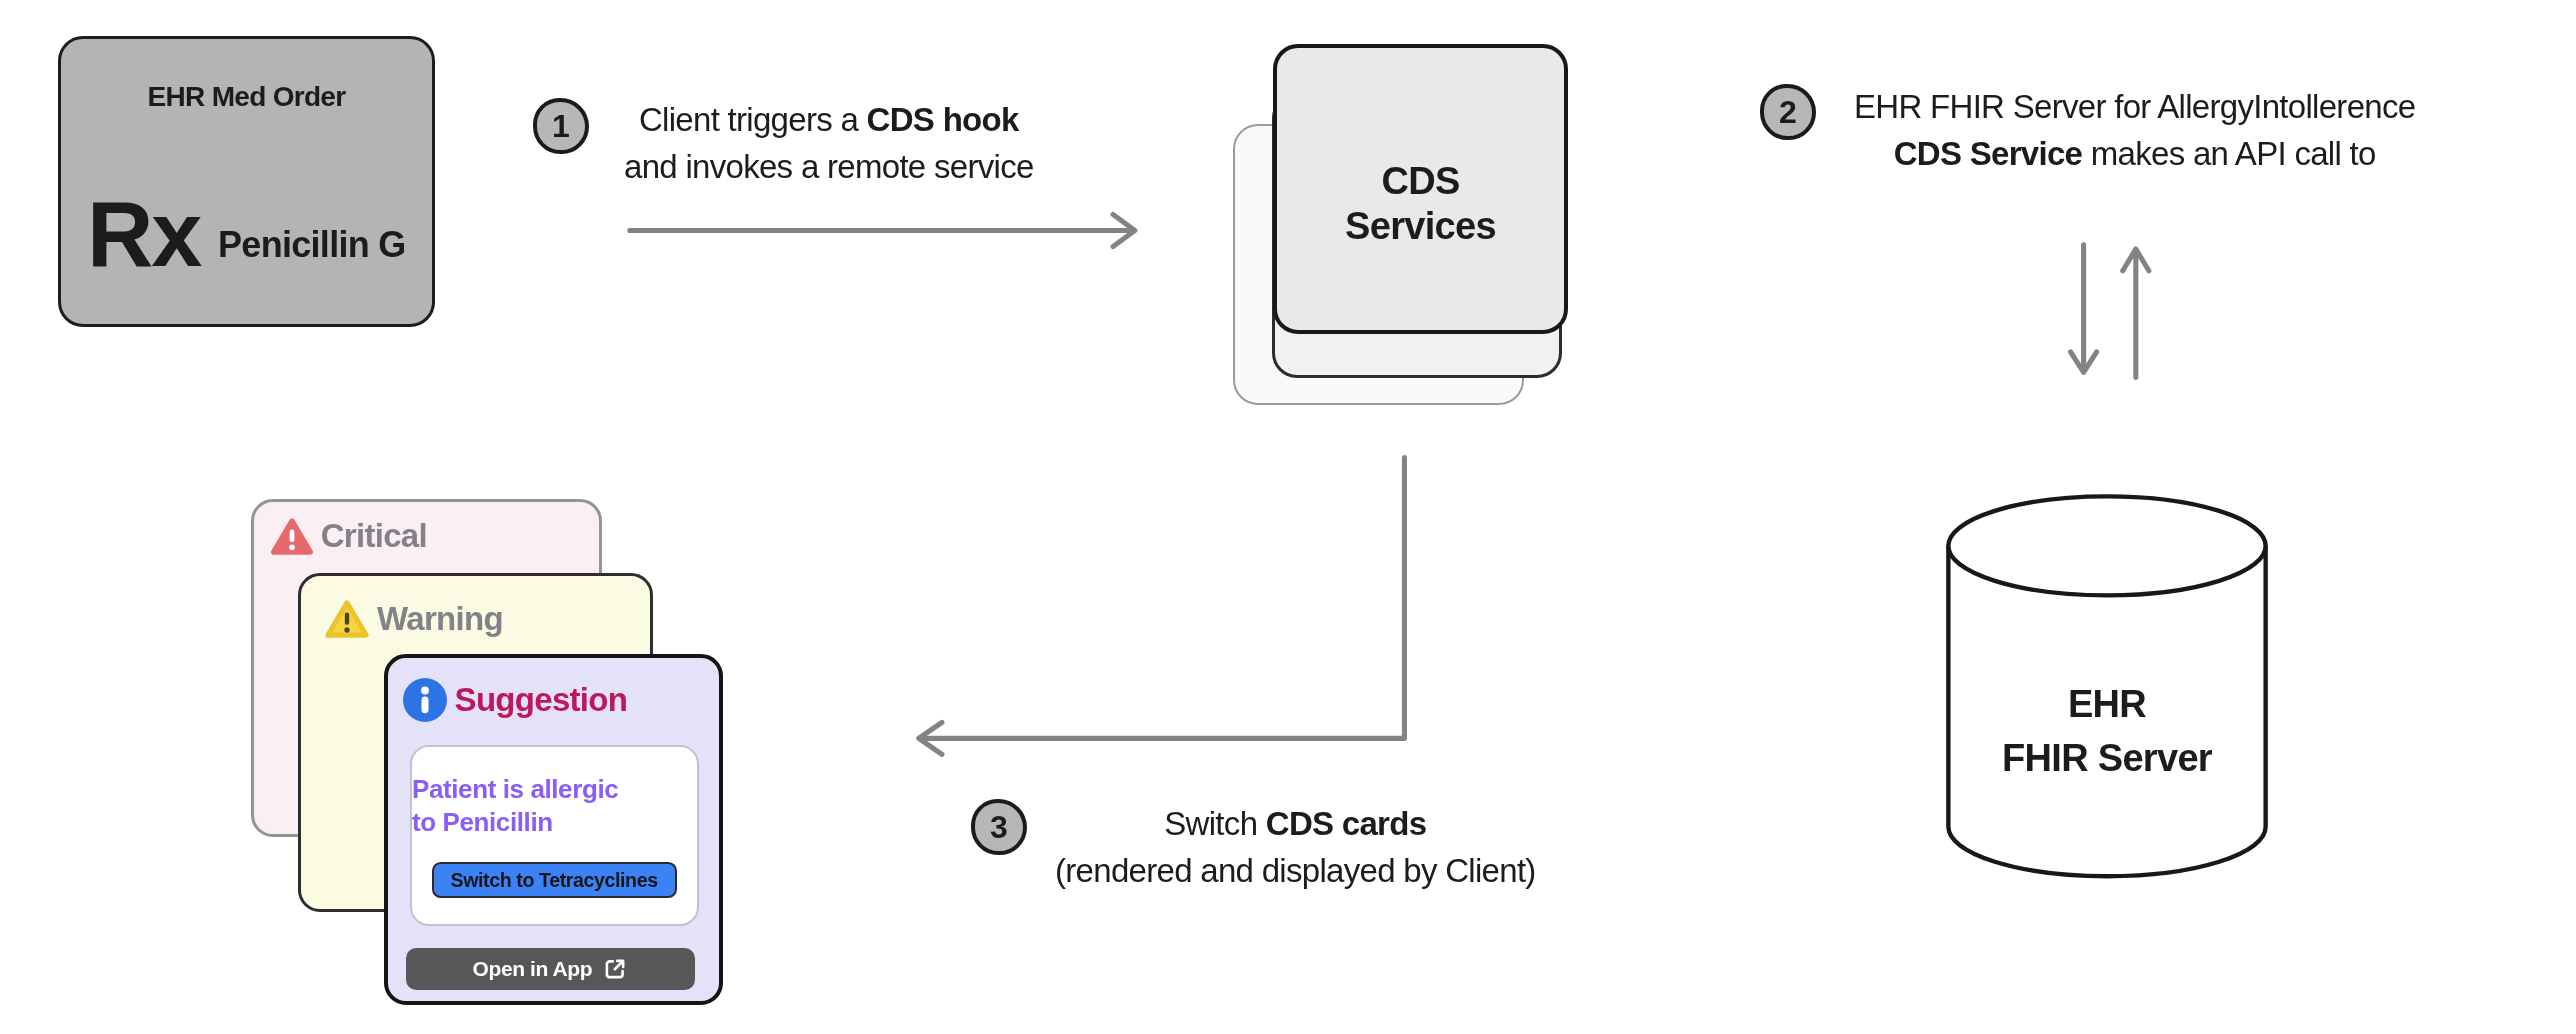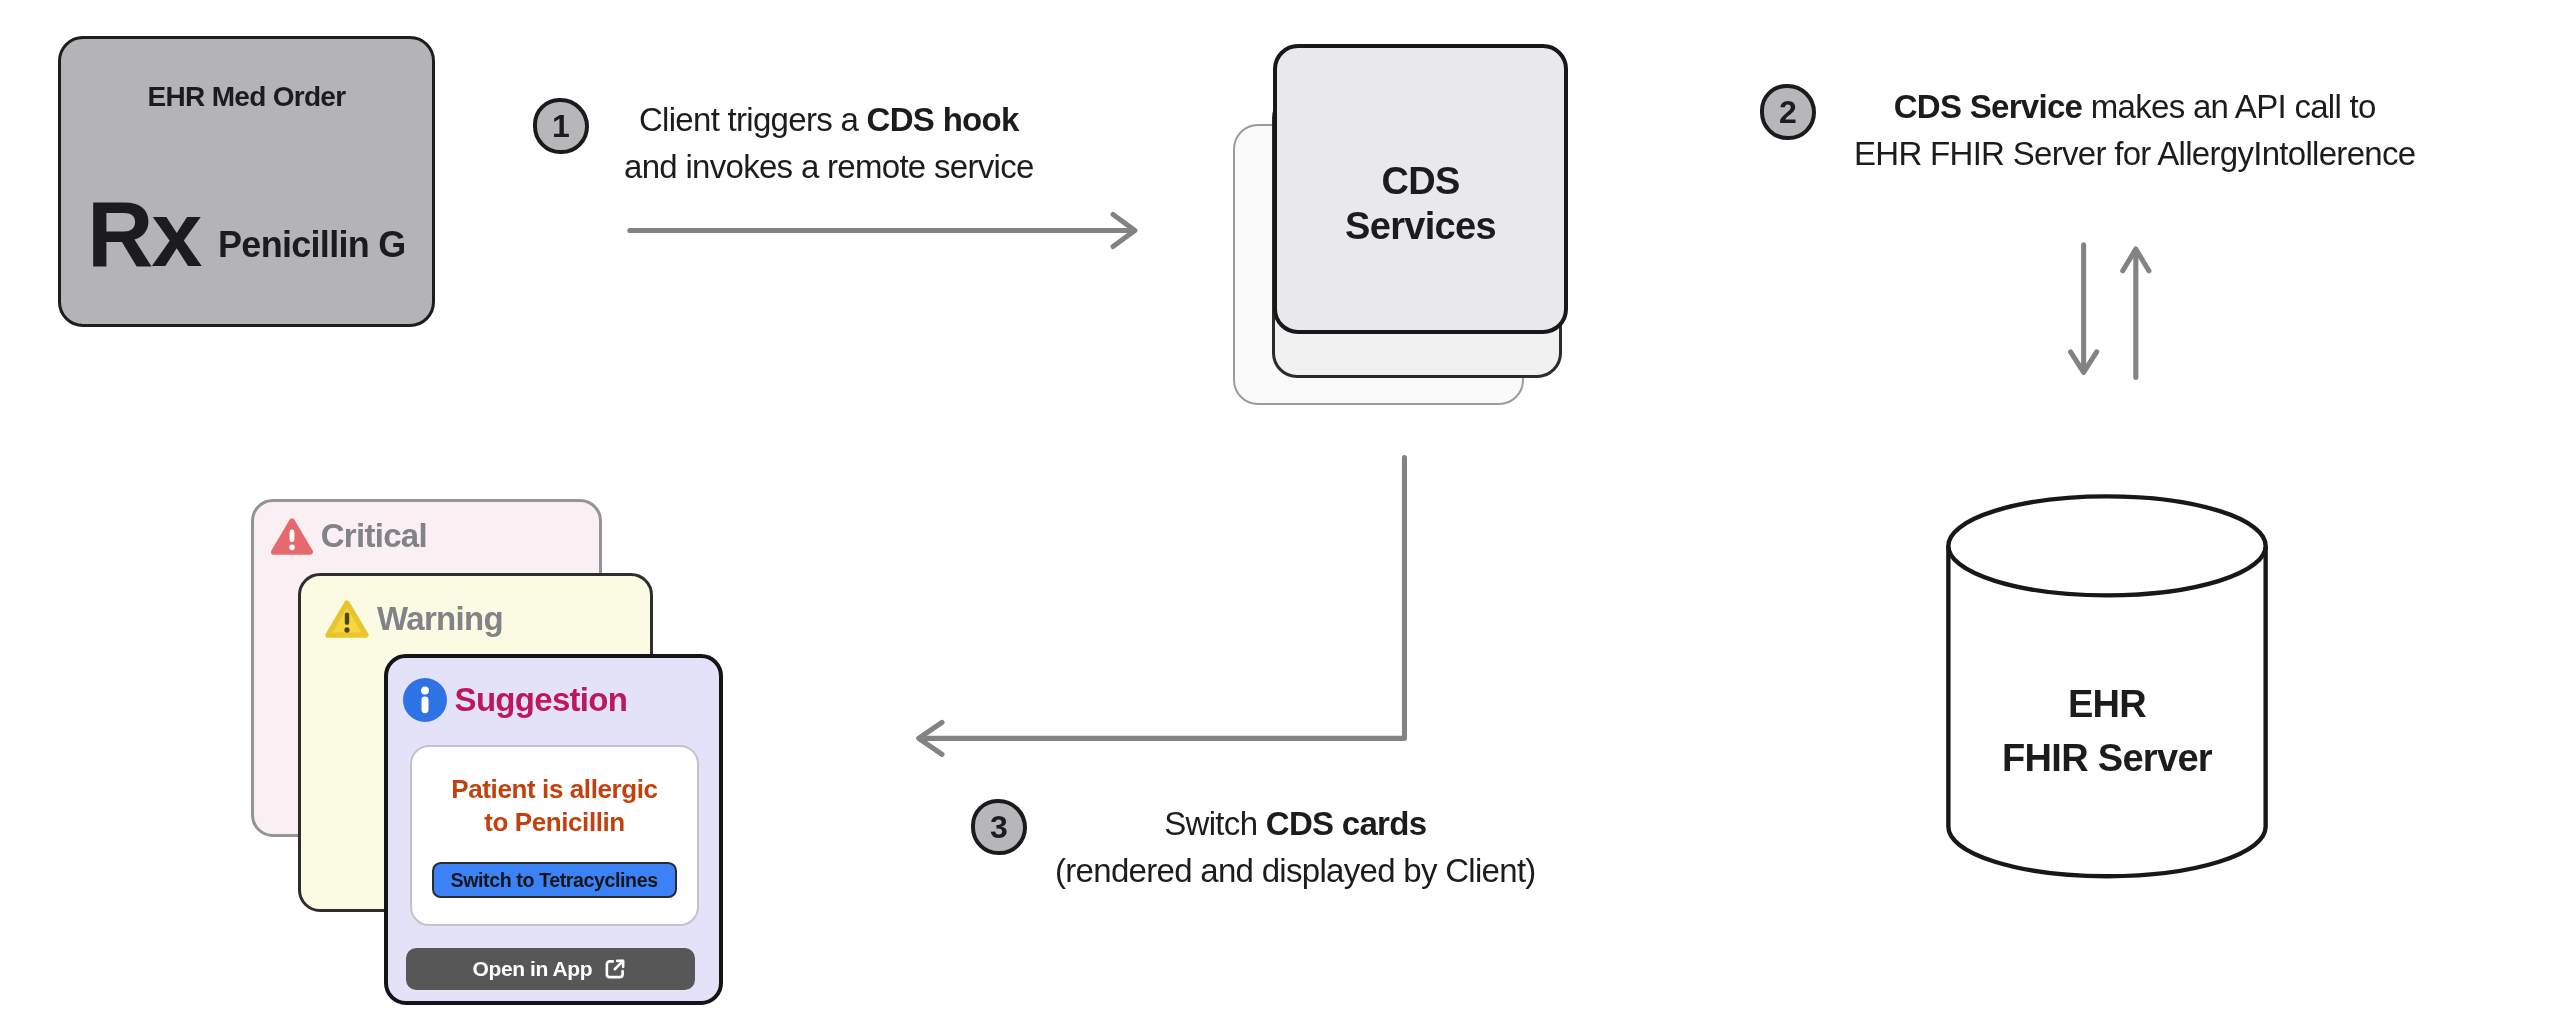--- a/index.html
+++ b/index.html
@@ -43,22 +43,22 @@
   .card-critical{left:251px;top:499px;width:351px;height:338px;background:#faf0f3;border:3.6px solid #94939a;z-index:1;}
   .card-warning{left:298px;top:573px;width:355px;height:339px;background:#fbfbe3;border:3.6px solid #2e2e30;z-index:2;}
   .card-suggestion{left:384px;top:654px;width:339px;height:351px;background:#e4e2f9;border:4.4px solid #141416;z-index:3;}
   .cardhead{position:absolute;display:flex;align-items:center;gap:8px;}
   .cardhead .title{font-size:33px;font-weight:700;letter-spacing:-0.7px;}
   .t-gray{color:#828289;}
   .t-dark{color:#be185d;}
 
   .whitebox{position:absolute;left:22px;top:87px;width:289px;height:181px;background:#ffffff;
     border:2.2px solid #c3c2cb;border-radius:19px;box-sizing:border-box;}
-  .msg{position:absolute;left:0;top:26px;width:100%;text-align:center;
-    font-size:26px;font-weight:700;line-height:33px;letter-spacing:-0.4px;color:#c2410c;}
+  .msg{position:absolute;left:0;top:26px;width:100%;text-align:left;
+    font-size:26px;font-weight:700;line-height:33px;letter-spacing:-0.4px;color:#8b5cf6;}
   .switch-btn{position:absolute;left:19.6px;top:115px;width:245px;height:36px;background:#3b82f6;
     border:2.9px solid #2b2b2d;border-radius:8.7px;box-sizing:border-box;display:flex;align-items:center;
     justify-content:center;font-size:19.6px;font-weight:700;letter-spacing:-0.4px;color:#161618;cursor:pointer;padding:14px;}
   .open-btn{position:absolute;left:18px;top:290px;width:289px;height:42px;background:#575757;border:none;
     border-radius:10.2px;display:flex;align-items:center;justify-content:center;gap:10.2px;
     font-size:21px;font-weight:700;color:#ffffff;font-family:inherit;letter-spacing:-0.4px;cursor:pointer;padding:0;}
 
   svg.arrow{overflow:visible;}
 </style>
 </head>
@@ -94,22 +94,22 @@
         <div>CDS</div>
         <div>Services</div>
       </div>
     </div>
   </div>
 
   <div class="badge abs" style="left:1760px;top:84px;">
     <span>2</span>
   </div>
   <div class="steptext abs" style="left:1854px;top:83px;">
+    <div>EHR FHIR Server for AllergyIntollerence</div>
     <div><span></span><span class="b">CDS Service</span><span> makes an API call to</span></div>
-    <div>EHR FHIR Server for AllergyIntollerence</div>
   </div>
 
   <svg class="abs arrow" style="left:2051px;top:240px;" width="116" height="142" viewBox="0 0 160 195">
     <g fill="none" stroke="#838383" stroke-width="7" stroke-linecap="round" stroke-linejoin="round">
       <line x1="45" y1="6" x2="45" y2="180"></line>
       <polyline points="27,154 45,182 63,154"></polyline>
       <line x1="117" y1="189" x2="117" y2="14"></line>
       <polyline points="99,42 117,12 135,42"></polyline>
     </g>
   </svg>

